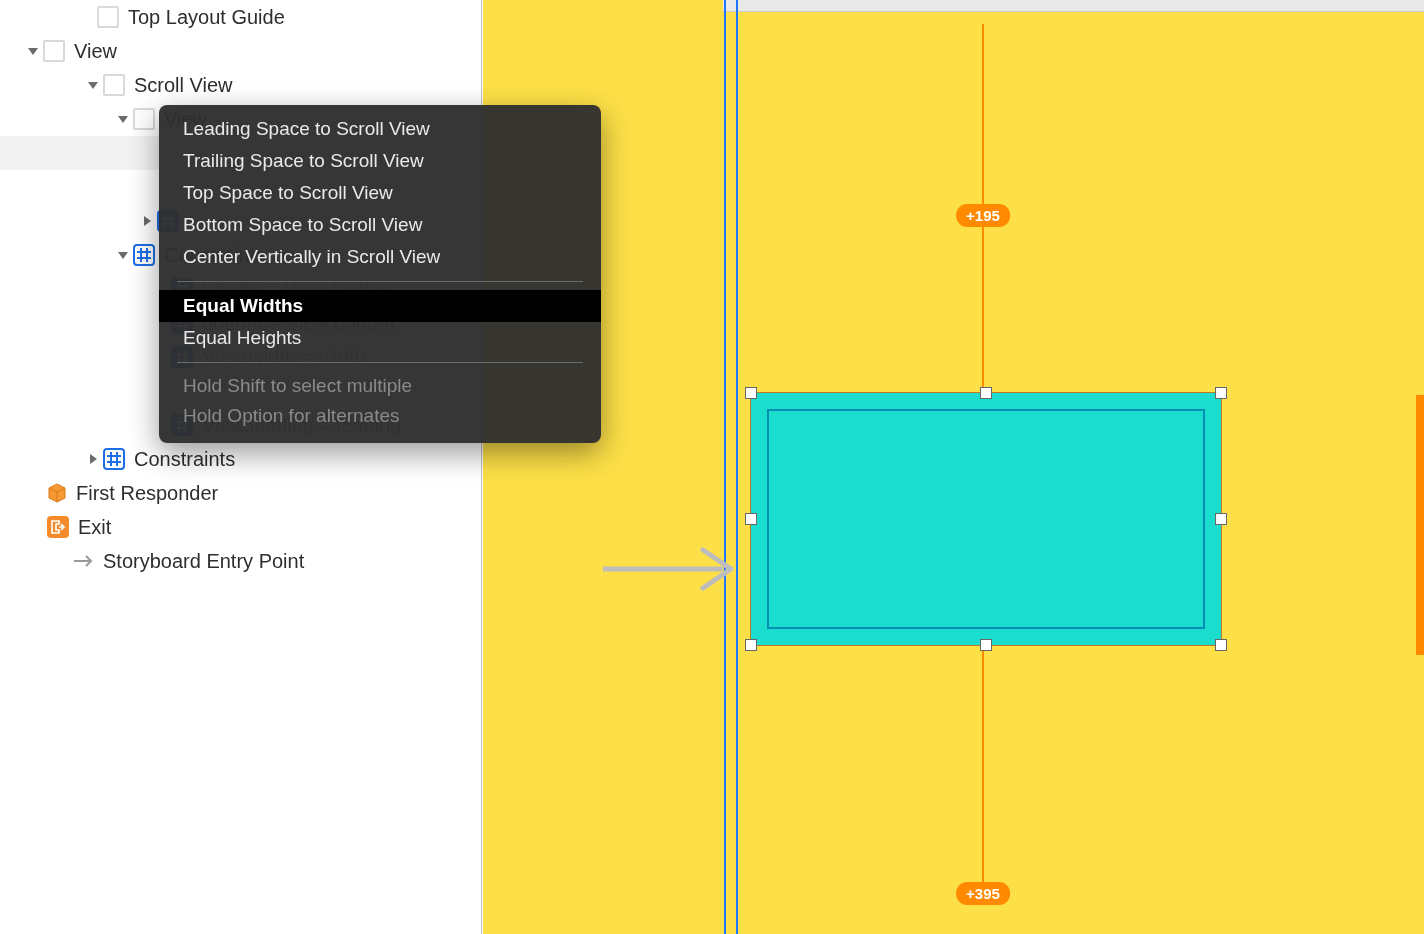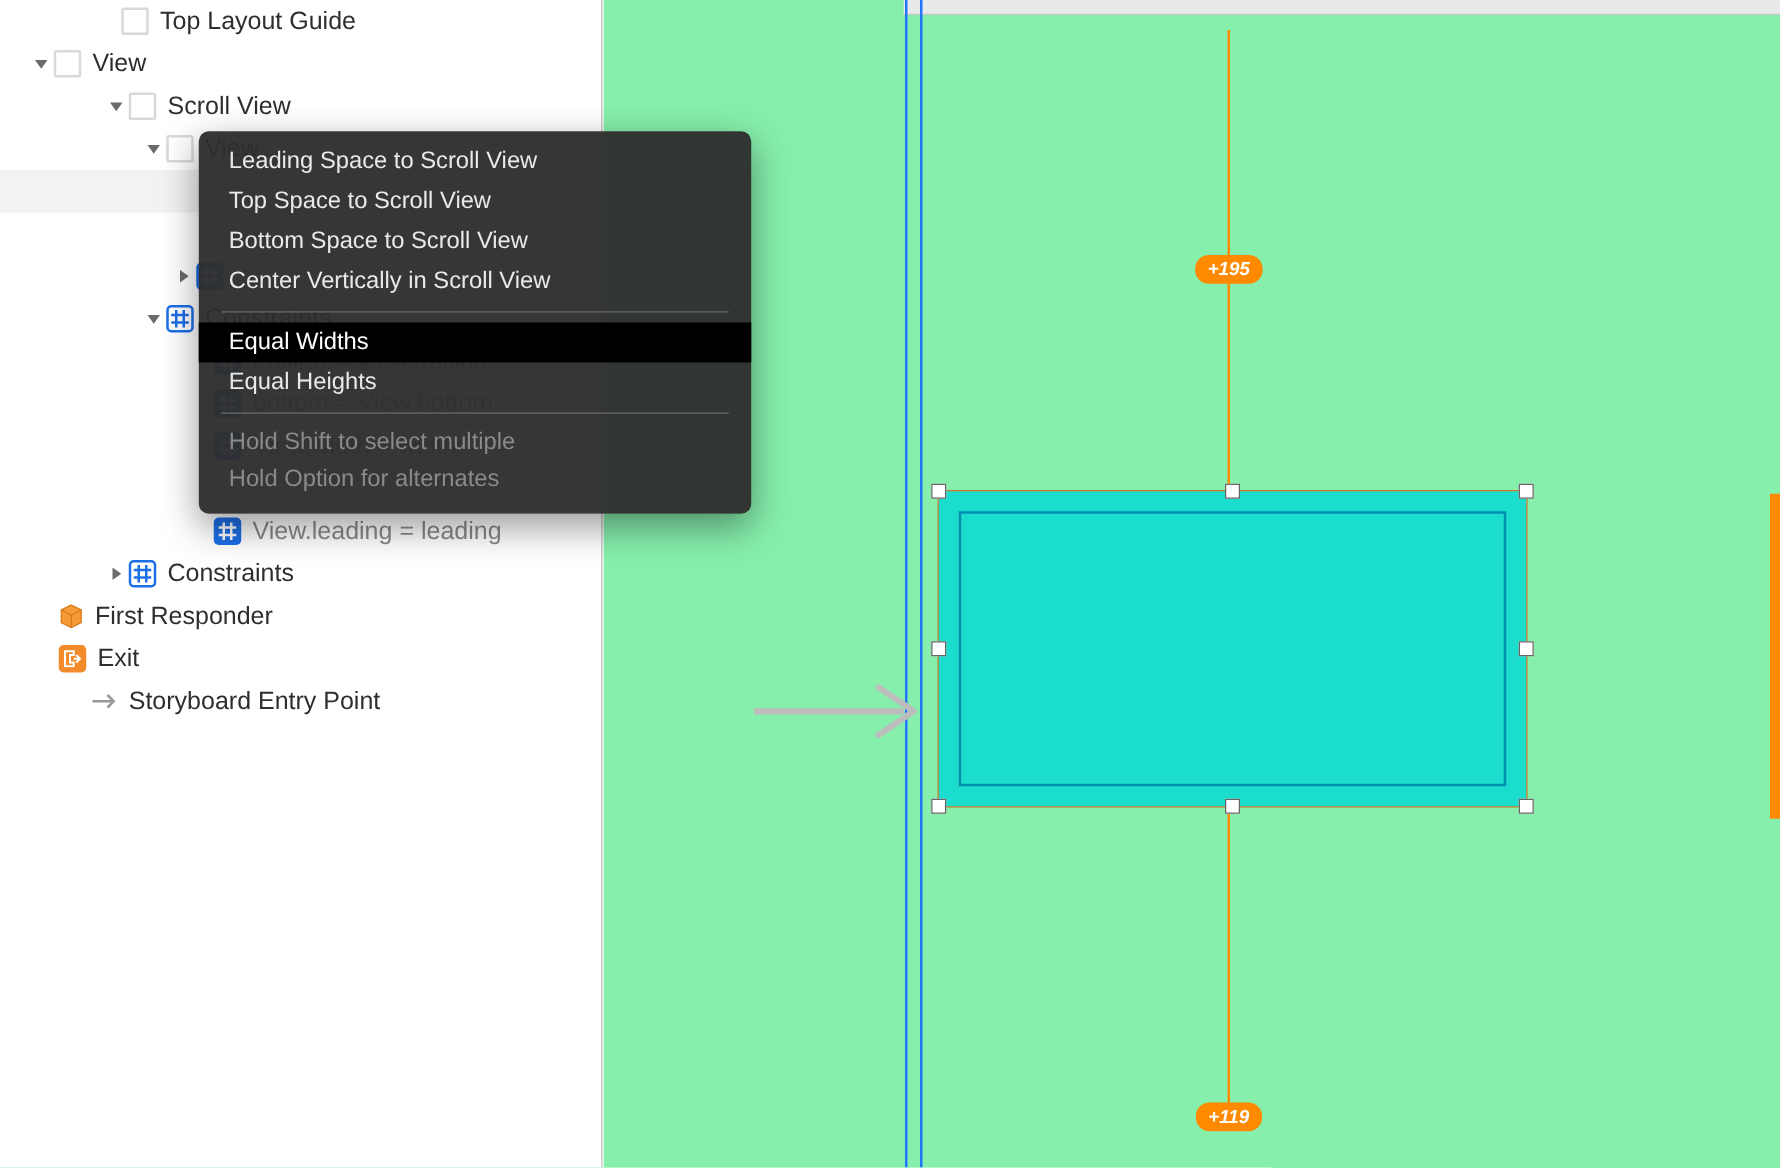--- a/index.html
+++ b/index.html
@@ -72,22 +72,21 @@
   }
   .lbl { font-size:20px; color:#2e2e2e; }
   .indent-2 { padding-left: 78px; }
   .selected-row { background:#f2f2f2; }
   .dim .lbl { color:#888; }
 
   
   .canvas {
     position:absolute;
     left:483px; top:0; right:0; bottom:0;
-    background:#86efac;
-    font-style:italic;
+    background:#fde047;
   }
   .toolbar-strip {
     position:absolute; left:240px; right:0; top:0; height:12px;
     background:#e9e9e9;
     border-bottom:1px solid #c8c8c8;
   }
   .guide-blue-v {
     position:absolute; top:0; bottom:0; width:2px; background:#2176ff;
   }
   .guide-orange-v {
@@ -133,21 +132,21 @@
     color:#ddd;
     font-size:19px;
   }
   .ctxmenu .mitem {
     padding:5px 24px;
     color:#e9e9e9;
   }
   .ctxmenu .mitem.hl {
     background:#000;
     color:#fff;
-    font-weight:400;
+    font-weight:700;
   }
   .ctxmenu .sep {
     height:1px; background:#6a6a6a; margin:8px 18px;
   }
   .ctxmenu .hint {
     padding:4px 24px; color:#8a8a8a;
   }
 </style>
 </head>
 <body>
@@ -316,21 +315,21 @@
 
   <div class="guide-blue-v" style="left:241px"></div>
   <div class="guide-blue-v" style="left:253px"></div>
 
   <div class="guide-orange-v" style="left:499px; top:24px; height:870px"></div>
 
   <div class="badge" style="left:500px; top:204px">
     <span>+195</span>
   </div>
   <div class="badge" style="left:500px; top:882px">
-    <span>+119</span>
+    <span>+395</span>
   </div>
 
   <div class="right-orange-bar"></div>
 
   <div class="entry-arrow">
     <svg width="140" height="50" viewBox="0 0 140 50">
       <path d="M0 25 H118 M100 6 L128 25 L100 44" stroke="#bdbdbd" stroke-width="5" fill="none" stroke-linecap="round" stroke-linejoin="round"></path>
     </svg>
   </div>
 
@@ -342,20 +341,21 @@
     <div class="handle" style="left:-6px; top:50%; transform:translateY(-50%)"></div>
     <div class="handle" style="right:-6px; top:50%; transform:translateY(-50%)"></div>
     <div class="handle" style="left:-6px; bottom:-6px"></div>
     <div class="handle" style="left:50%; bottom:-6px; transform:translateX(-50%)"></div>
     <div class="handle" style="right:-6px; bottom:-6px"></div>
   </div>
 </div>
 
 <div class="ctxmenu">
   <div class="mitem"><span>Leading Space to Scroll View</span></div>
+  <div class="mitem"><span>Trailing Space to Scroll View</span></div>
   <div class="mitem"><span>Top Space to Scroll View</span></div>
   <div class="mitem"><span>Bottom Space to Scroll View</span></div>
   <div class="mitem"><span>Center Vertically in Scroll View</span></div>
   <div class="sep"></div>
   <div class="mitem hl"><span>Equal Widths</span></div>
   <div class="mitem"><span>Equal Heights</span></div>
   <div class="sep"></div>
   <div class="hint"><span>Hold Shift to select multiple</span></div>
   <div class="hint"><span>Hold Option for alternates</span></div>
 </div>

